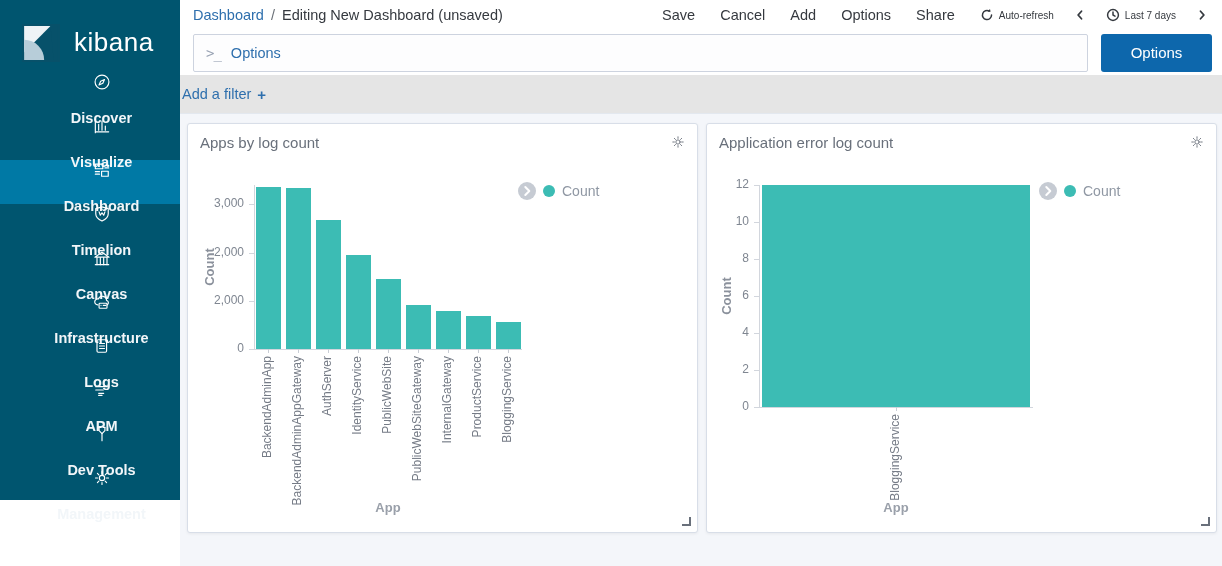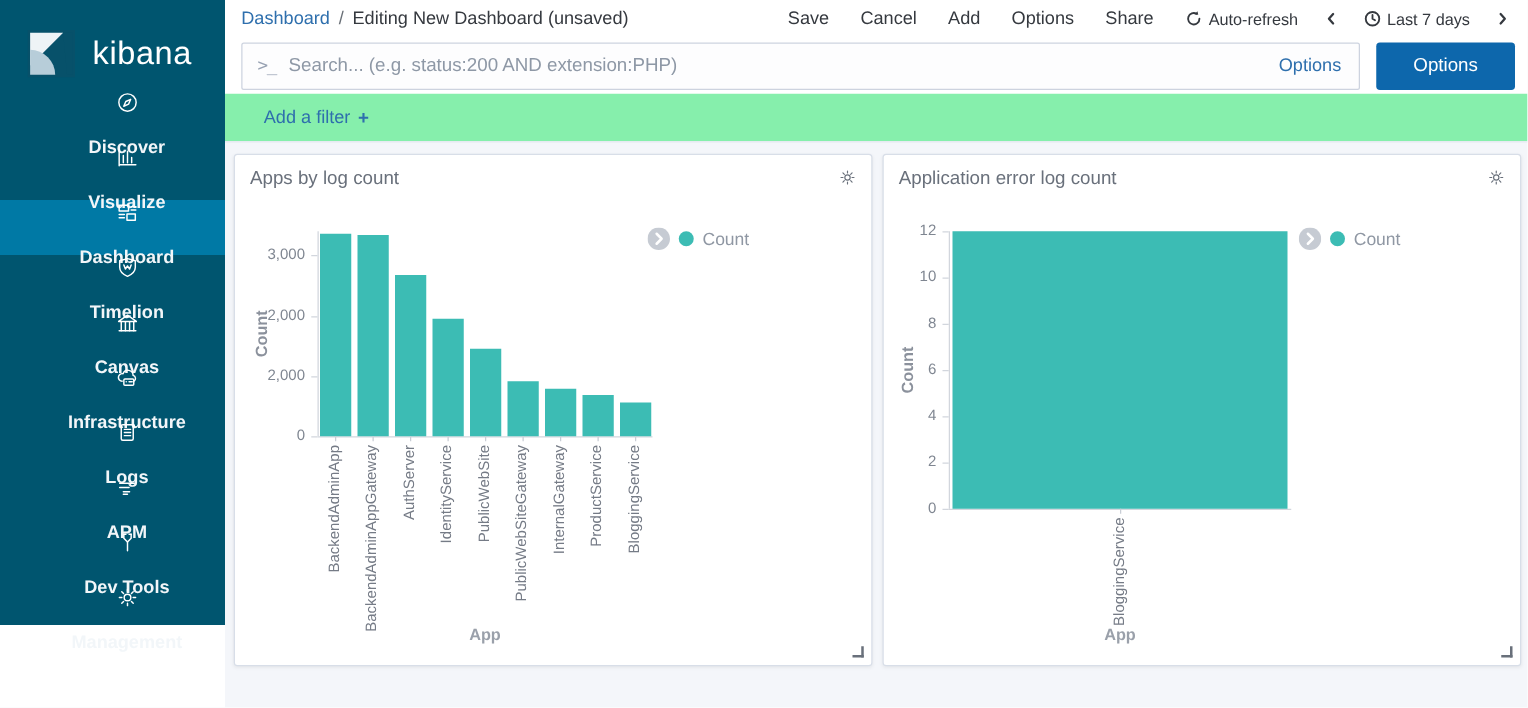--- a/index.html
+++ b/index.html
@@ -20,35 +20,35 @@
   .nav-label { font-size:14.5px; font-weight:600; }
 
   
   .header { position:absolute; left:180px; top:0; width:1042px; height:30px; display:flex; align-items:center; padding:0 14px 0 13px; background:#fff; }
   .breadcrumb { font-size:14.5px; color:#35393f; display:flex; gap:7px; align-items:center; white-space:nowrap; }
   .breadcrumb a { color:#2e6fad; text-decoration:none; cursor:pointer; }
   .crumb-sep { color:#6a7077; }
   .top-menu { margin-left:auto; display:flex; gap:25px; }
   .menu-btn { background:none; border:none; font-family:inherit; font-size:14.5px; color:#35393f; cursor:pointer; padding:0; }
   .header-right { display:flex; gap:20px; margin-left:25px; align-items:center; }
-  .hbtn { background:none; border:none; font-family:inherit; font-size:13px; color:#35393f; cursor:pointer; display:inline-flex; align-items:center; gap:5px; padding:0; }
+  .hbtn { background:none; border:none; font-family:inherit; font-size:10px; color:#35393f; cursor:pointer; display:inline-flex; align-items:center; gap:5px; padding:0; }
   .hbtn svg { stroke:#35393f; fill:none; stroke-width:1.7; stroke-linecap:round; stroke-linejoin:round; }
   .chev svg { stroke-width:2.4; }
 
   
   .search-row { position:absolute; left:180px; top:30px; width:1042px; height:45px; display:flex; align-items:center; padding:0 10px 0 13px; gap:13px; background:#fff; }
   .search-box { flex:1; height:38px; border:1px solid #cdd3df; border-radius:2px; background:#fdfdfe; display:flex; align-items:center; }
   .prompt { font-family:"DejaVu Sans Mono",monospace; color:#98a2b3; font-size:14px; margin:0 10px 0 12px; letter-spacing:-1px; }
   .search-input { flex:1; border:none; outline:none; background:transparent; font-family:inherit; font-size:15px; color:#35393f; }
   .search-input::placeholder { color:#8e98a6; }
   .options-link { font-size:14.5px; color:#2e6fad; margin-right:14px; text-decoration:none; cursor:pointer; }
   .refresh-btn { width:111px; height:38px; background:#0d67ac; border:none; border-radius:3px; color:#fff; font-family:inherit; font-size:15px; cursor:pointer; }
 
   
-  .filter-row { position:absolute; left:180px; top:75px; width:1042px; height:38px; display:flex; align-items:center; padding-left:31px; background:#86efac; }
+  .filter-row { position:absolute; left:180px; top:75px; width:1042px; height:38px; display:flex; align-items:center; padding-left:2px; background:#e5e5e5; }
   .add-filter { font-size:14.5px; color:#2e6fad; text-decoration:none; cursor:pointer; display:inline-flex; gap:6px; align-items:center; }
   .plus { font-weight:700; font-size:15px; }
 
   
   .content { position:absolute; left:180px; top:113px; width:1042px; height:453px; background:#f4f6fa; border-top:1px solid #e3e8ef; }
   .panel { position:absolute; top:9px; width:511px; height:410px; background:#fff; border:1px solid #d8dee8; border-radius:3px; box-shadow:0 1px 3px rgba(0,0,0,.06); }
   .panel-0 { left:7px; }
   .panel-1 { left:526px; }
   .panel-title { position:absolute; top:10px; left:12px; font-size:15px; color:#69707b;text-align:center; }
   .panel-gear { position:absolute; top:10px; right:11px; width:16px; height:16px; cursor:pointer; }
@@ -221,21 +221,20 @@
         <svg width="12" height="12" viewBox="0 0 16 16">
             <path d="M6 3l4.5 5L6 13"></path>
           </svg>
       </button>
     </div>
   </div>
 
   <div class="search-row">
     <div class="search-box">
       <span class="prompt">&gt;_</span>
-      <input class="search-input" type="text" value="" placeholder="Search... (e.g. status:200 AND extension:PHP)" style="">
       <a class="options-link">Options</a>
     </div>
     <button class="refresh-btn">Options</button>
   </div>
 
   <div class="filter-row">
     <a class="add-filter">
       <span>Add a filter</span>
       <span class="plus">+</span>
     </a>

